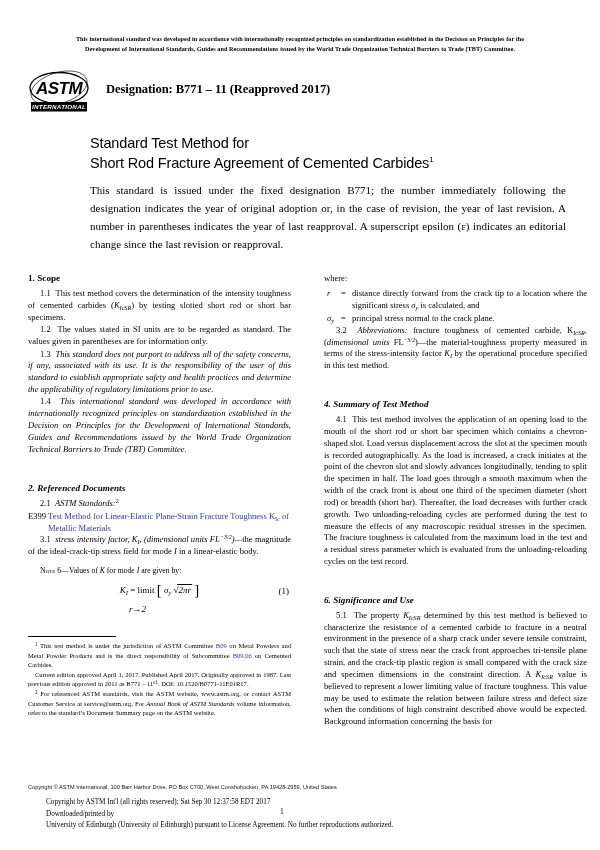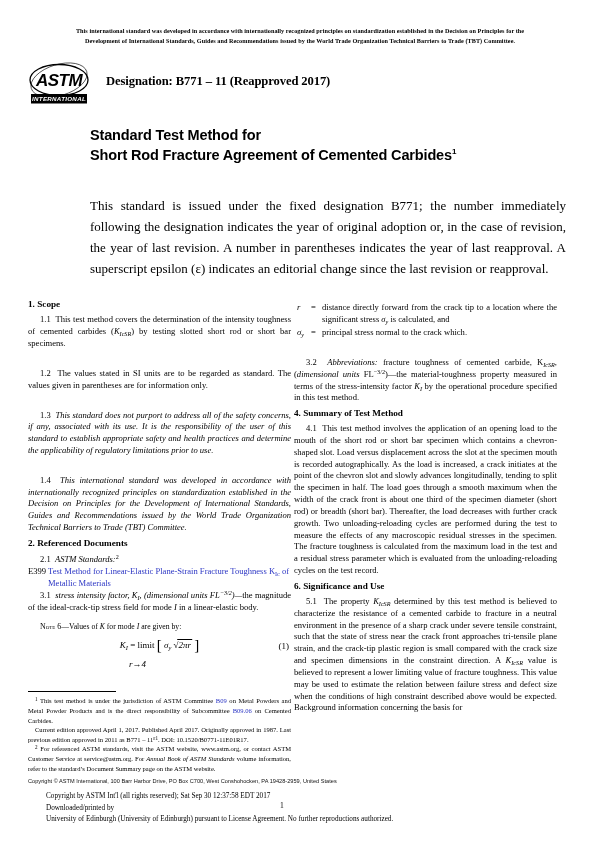--- a/index.html
+++ b/index.html
@@ -14,21 +14,21 @@
     font-family: "Liberation Serif", "DejaVu Serif", serif;
     color: #000000;
     overflow: hidden;
   }
   .page {
     position: absolute;
     left: 0; top: 0;
     width: 600px;
     height: 850px;
     box-sizing: border-box;
-    padding: 0 28px;
+    padding: 8px 28px;
   }
 
   
   .tbt-banner {
     margin-top: 26px;
     font-family: "Liberation Serif", "DejaVu Serif", serif;
     font-weight: bold;
     font-size: 6.2px;
     line-height: 1.55;
     text-align: center;
@@ -58,66 +58,66 @@
     padding-bottom: 6px;
   }
 
   
   .title-block {
     margin-top: 18px;
     padding-left: 62px;
   }
   .doc-title {
     font-family: "Liberation Sans", "DejaVu Sans", sans-serif;
-    font-weight: bold;
+    font-weight: normal;
     font-size: 14.5px;
     line-height: 1.38;
     letter-spacing: -0.15px;
   }
   .doc-title sup {
     font-size: 8px;
     vertical-align: super;
     line-height: 0;
   }
   .issued-note {
-    margin-top: 30px;
-    font-size: 13px;
+    margin-top: 9px;
+    font-size: 11px;
     line-height: 1.62;
     text-align: justify;
     padding-right: 6px;
   }
 
   
   .columns {
     margin-top: 20px;
     display: flex;
-    gap: 3px;
+    gap: 33px;
   }
   .col {
     width: 263px;
     flex: 0 0 263px;
   }
 
   h2.sec {
     font-size: 9.2px;
     font-weight: bold;
     margin: 0 0 3px 0;
     line-height: 1.3;
   }
-  h2.sec.spaced { margin-top: 4px; }
+  h2.sec.spaced { margin-top: 27px; font-style: italic; }
 
   p.body {
     font-size: 8.55px;
     line-height: 1.385;
     margin: 0 0 0.5px 0;
     text-align: justify;
     text-indent: 12px;
     hyphens: none;
   }
-  p.body.gap { margin-top: 18px; }
+  p.body.gap { margin-top: 0; }
   p.body i, p.body em { font-style: italic; }
 
   sub { font-size: 0.72em; vertical-align: -0.25em; line-height: 0; }
   sup { font-size: 0.72em; vertical-align: 0.42em; line-height: 0; }
 
   
   .std-sub {
     font-size: 8.55px;
     line-height: 1.385;
     margin: 4px 0 0 0;
@@ -242,21 +242,21 @@
     text-align: justify;
     text-indent: 7px;
   }
   p.fn sup { font-size: 0.78em; vertical-align: 0.4em; }
   .fn-link { color: #2b35c4; }
 
   
   .footer {
     position: absolute;
     left: 28px;
-    bottom: 24px;
+    bottom: 18px;
     width: 544px;
   }
   .copyright-line {
     font-family: "Liberation Sans", "DejaVu Sans", sans-serif;
     font-size: 5.6px;
     line-height: 1.4;
     color: #111;
     letter-spacing: 0.02px;
   }
   .license-block {
@@ -351,21 +351,21 @@
       <div class="equation">
         <div class="eq-main">
           <i>K</i><sub><i>I</i></sub>
           <span class="eq-limit">=</span>
           <span class="eq-limit">limit</span>
           <span class="eq-brackets">[</span>
           <span>σ</span><sub>y</sub>
           <span class="eq-limit">√</span><span class="radic">2πr</span>
           <span class="eq-brackets">]</span>
         </div>
-        <div class="eq-sub">r→4</div>
+        <div class="eq-sub">r→2</div>
         <div class="eq-num">(1)</div>
       </div>
 
       <div class="footnote-area">
         <div class="fn-rule"></div>
 
         <p class="fn">
           <sup>1</sup> <span>This test method is under the jurisdiction of ASTM Committee </span><span class="fn-link">B09</span><span> on Metal Powders and Metal Powder Products and is the direct responsibility of Subcommittee </span><span class="fn-link">B09.06</span><span> on Cemented Carbides.</span>
         </p>
 
@@ -375,31 +375,32 @@
 
         <p class="fn">
           <sup>2</sup> <span>For referenced ASTM standards, visit the ASTM website, www.astm.org, or contact ASTM Customer Service at service@astm.org. For </span><i>Annual Book of ASTM Standards</i><span> volume information, refer to the standard’s Document Summary page on the ASTM website.</span>
         </p>
       </div>
 
     </div>
 
     <div class="col">
 
+      <p class="where-label">where:</p>
 
       <div class="deflist">
         <div class="defrow">
           <div class="defterm">r</div>
           <div class="defeq">=</div>
           <div class="defbody"><span>distance directly forward from the crack tip to a location where the significant stress </span><i>σ</i><sub><i>y</i></sub><span> is calculated, and</span></div>
         </div>
         <div class="defrow">
           <div class="defterm"><i>σ</i><sub><i>y</i></sub></div>
           <div class="defeq">=</div>
-          <div class="defbody">principal stress normal to the crack which.</div>
+          <div class="defbody">principal stress normal to the crack plane.</div>
         </div>
       </div>
 
       <p class="body gap">
         <span>3.2</span>&nbsp;&nbsp;<i>Abbreviations:</i><span> fracture toughness of cemented carbide, </span><span>K</span><sub><i>IcSR</i></sub><span>, (</span><i>dimensional units</i><span> FL</span><sup>−3/2</sup><span>)—the material-toughness property measured in terms of the stress-intensity factor </span><i>K</i><sub><i>I</i></sub><span> by the operational procedure specified in this test method.</span>
       </p>
 
       <h2 class="sec spaced">4. Summary of Test Method</h2>
 
       <p class="body">

